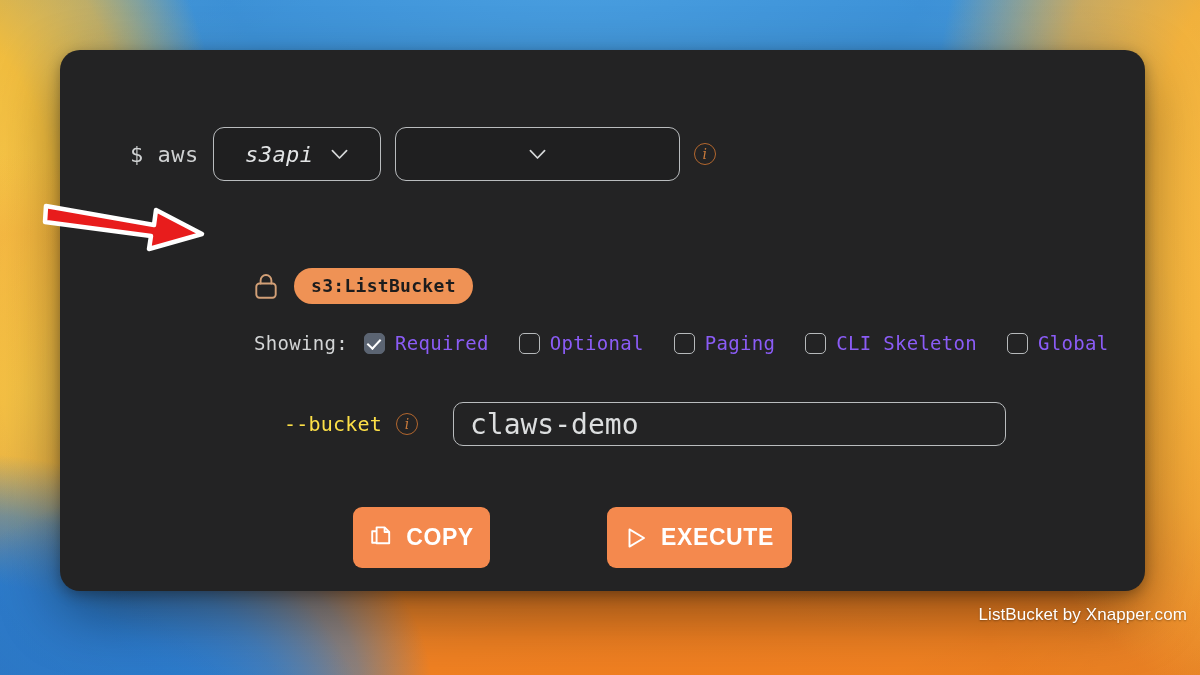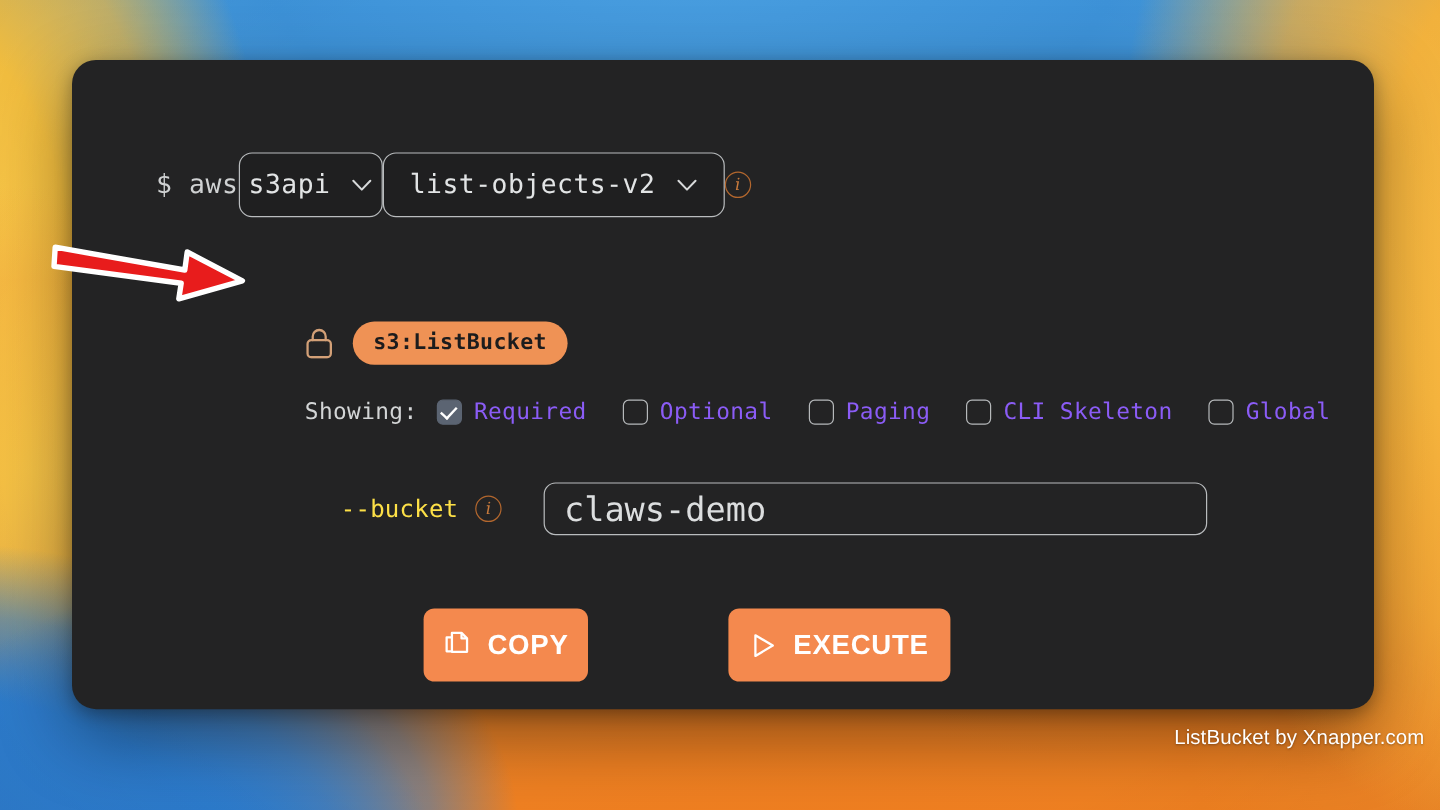--- a/index.html
+++ b/index.html
@@ -77,20 +77,21 @@
     box-shadow: 0 22px 60px rgba(0,0,0,0.42), 0 4px 14px rgba(0,0,0,0.30);
   }
 
   
   .cmd-row {
     position: absolute;
     left: 70px;
     top: 77px;
     display: flex;
     align-items: center;
+    gap: 14px;
   }
   .cmd-prompt {
     color: #cfd1d2;
     font-size: 22px;
     letter-spacing: 0.5px;
     white-space: pre;
   }
   .select-box {
     display: flex;
     align-items: center;
@@ -98,21 +99,21 @@
     gap: 18px;
     border: 1.6px solid #b9bcbe;
     border-radius: 11px;
     background: #1f1f20;
     color: #e2e4e5;
     font-size: 22px;
     height: 54px;
     padding: 0 18px;
     box-sizing: border-box;
   }
-  #select-service { width: 120px; }
+  #select-service { width: 168px; font-style: italic; }
   #select-operation { width: 285px; }
   .select-label { letter-spacing: 0.4px; white-space: nowrap; }
   .chev { width: 17px; height: 11px; flex: none; }
 
   .info-circle {
     width: 22px; height: 22px;
     border-radius: 50%;
     border: 1.8px solid #b3672e;
     color: #c87a3c;
     display: flex; align-items: center; justify-content: center;
@@ -292,21 +293,20 @@
     <span class="cmd-prompt">$ aws</span>
 
     <div class="select-box" id="select-service">
       <span class="select-label">s3api</span>
       <svg class="chev" viewBox="0 0 17 11" fill="none">
         <path d="M1.4 1.6 L8.5 9 L15.6 1.6" stroke="#d6d8d9" stroke-width="1.7" stroke-linecap="round" stroke-linejoin="round"></path>
       </svg>
     </div>
 
     <div class="select-box" id="select-operation">
-      <span class="select-label">list-objects-v2</span>
       <svg class="chev" viewBox="0 0 17 11" fill="none">
         <path d="M1.4 1.6 L8.5 9 L15.6 1.6" stroke="#d6d8d9" stroke-width="1.7" stroke-linecap="round" stroke-linejoin="round"></path>
       </svg>
     </div>
 
     <div class="info-circle">i</div>
   </div>
 
   <div class="perm-row">
     <svg class="lock-icon" viewBox="0 0 22 26" fill="none">

